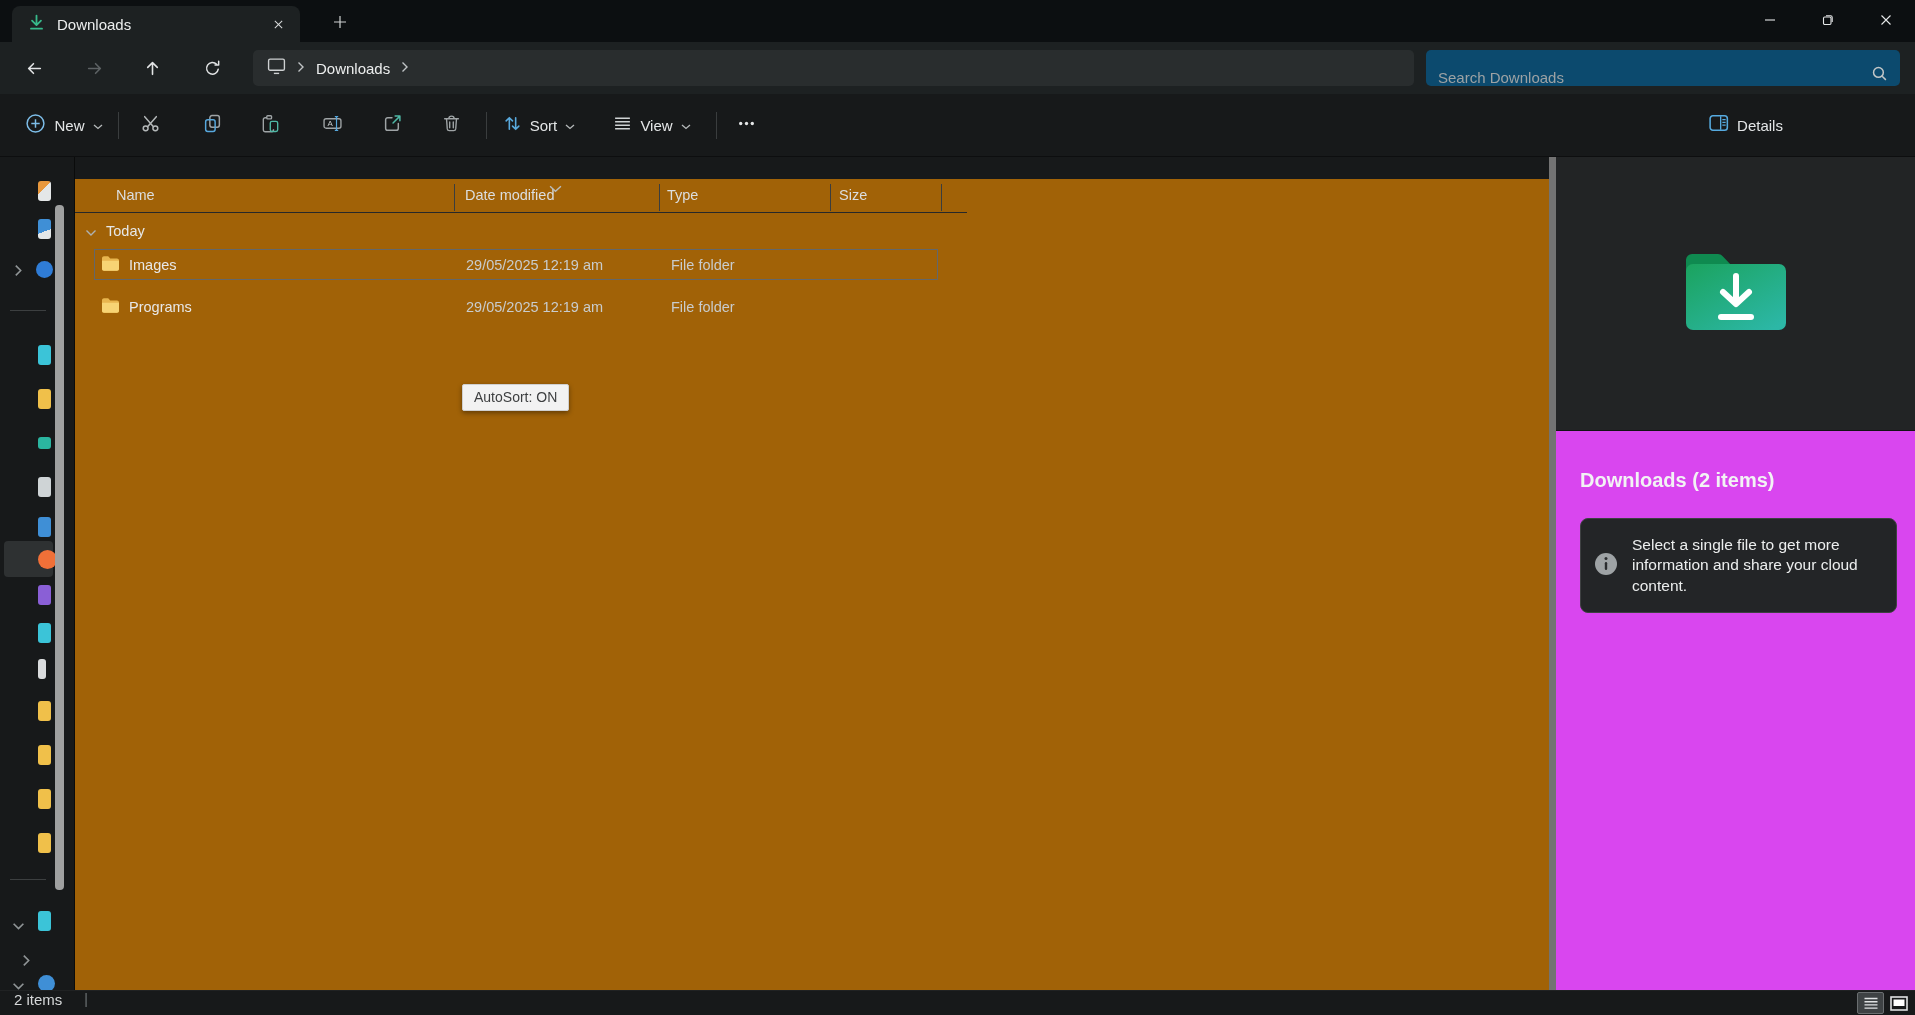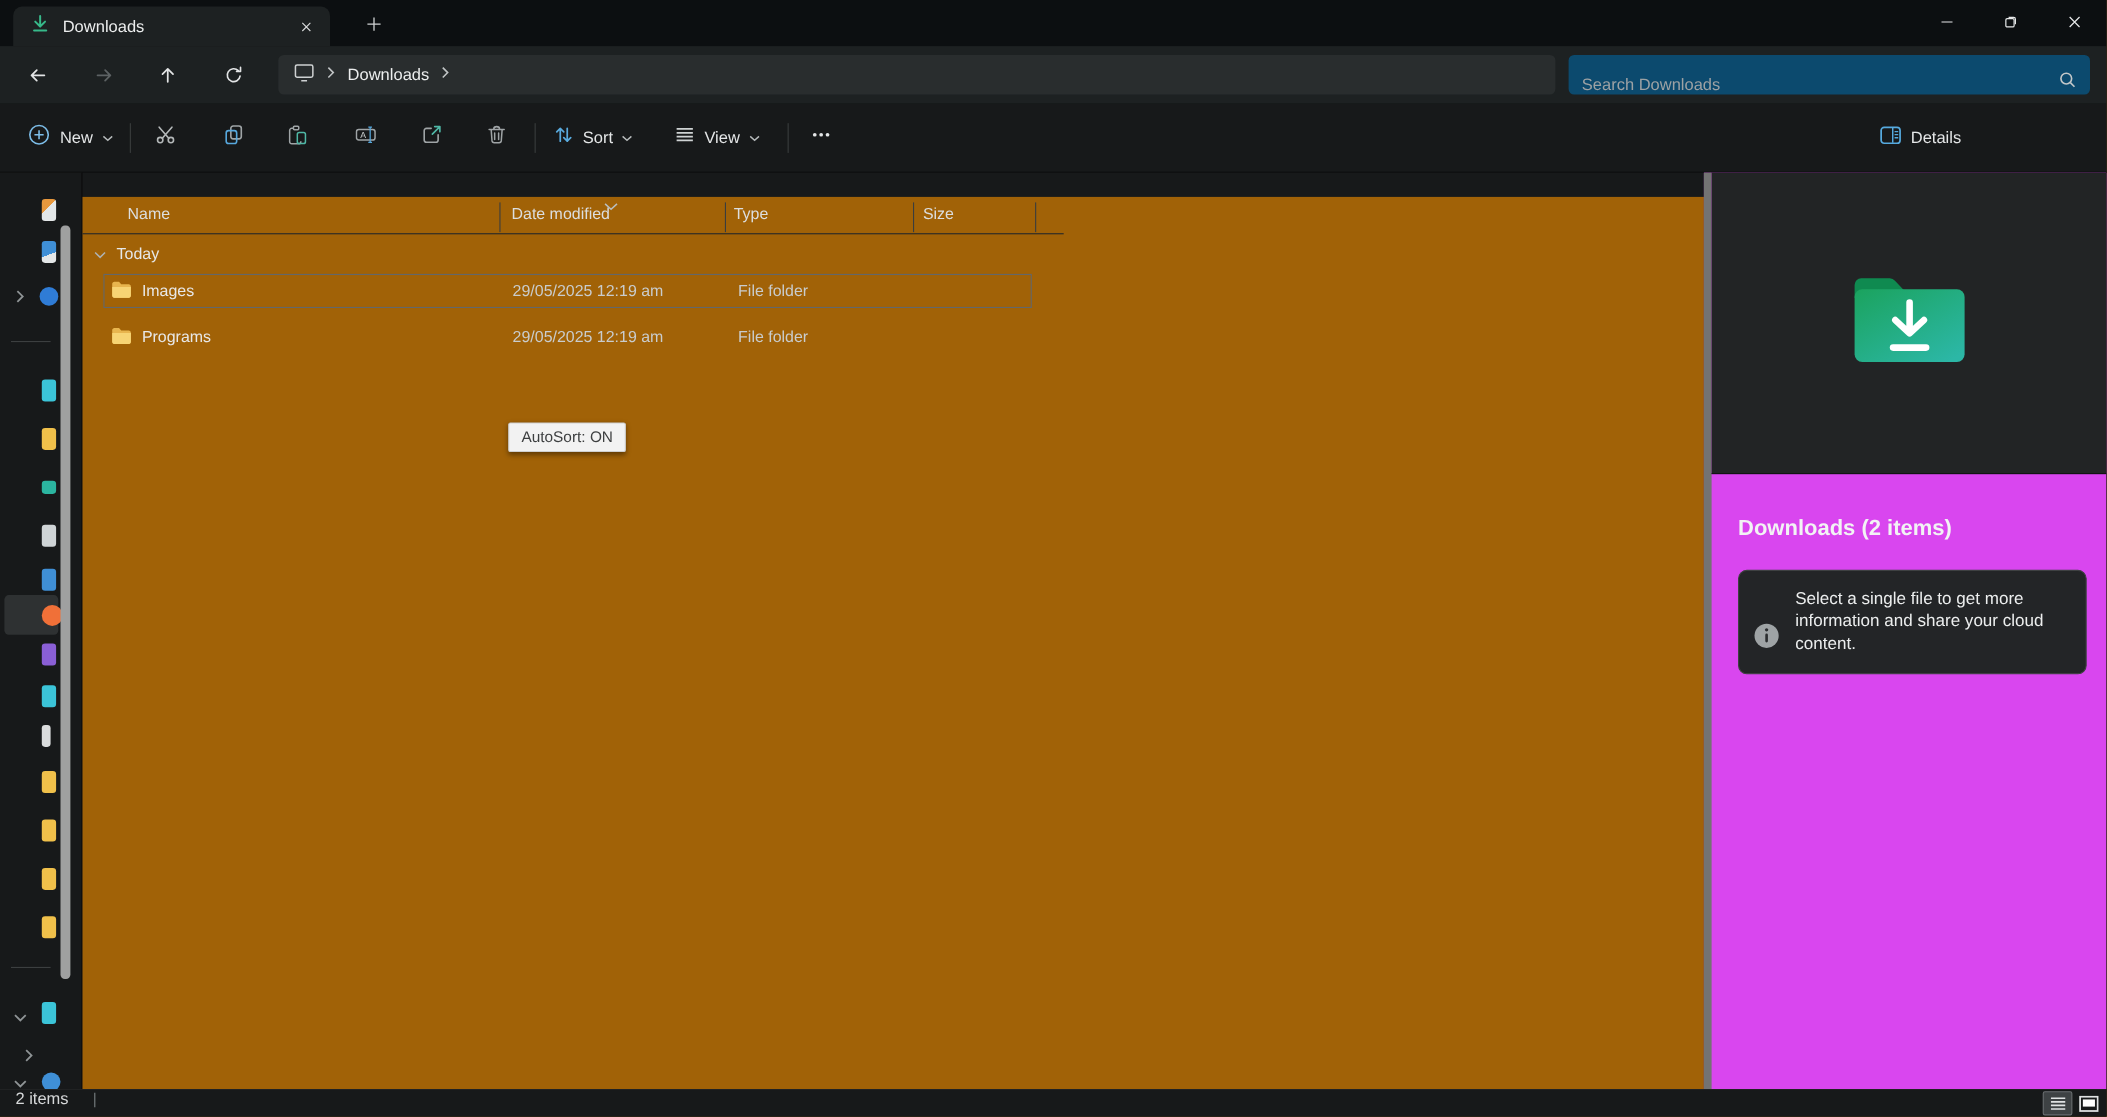--- a/index.html
+++ b/index.html
@@ -74,21 +74,21 @@
              font-size:14px; padding:4px 11px 5px; border:1px solid #cfcfcf; border-radius:2px;
              box-shadow:0 2px 5px rgba(0,0,0,.4); white-space:nowrap; }
 
   
   .pane { position:absolute; right:0; top:0; width:366px; height:833px; background:#d946ef;
           border-left:7px solid #737373; }
   .pane-top { height:274px; background:#222425; display:flex; align-items:center;
               justify-content:center; border-bottom:1px solid #121414; }
   .pane-bottom { padding:38px 18px 0 24px; }
   .pane-title { font-size:20px; font-weight:bold; color:#f2f3f4; }
-  .pane-card { margin-top:26px; display:flex; align-items:flex-end; gap:13px; padding:16px 12px;
+  .pane-card { margin-top:26px; display:flex; align-items:center; gap:13px; padding:16px 12px;
                border:1px solid #3e4142; border-radius:8px; background:#232527; }
   .pane-card-text { font-size:15.5px; line-height:1.32; color:#eceeee; width:252px; }
 
   
   .statusbar { position:absolute; left:0; bottom:0; width:100%; height:25px; background:#17191a;
                border-top:1px solid #202223; display:flex; }
   .status-text { font-size:15px; color:#d6d8d9; margin-left:14px; }
   .status-sep { font-size:14px; color:#6f7476; margin-left:22px; }
   .view-toggle { position:absolute; top:1px; height:22px; display:flex; align-items:center;
                  justify-content:center; cursor:pointer; border-radius:2px; }

